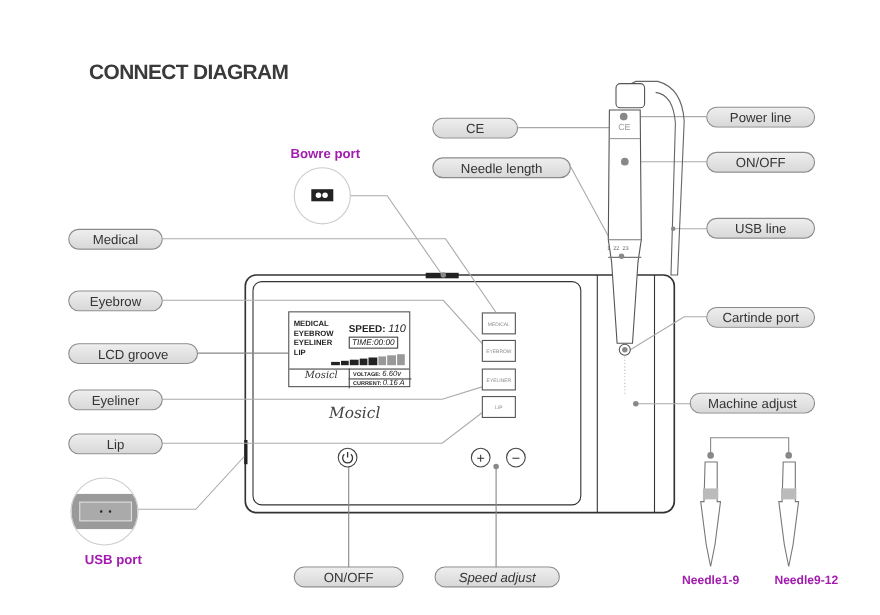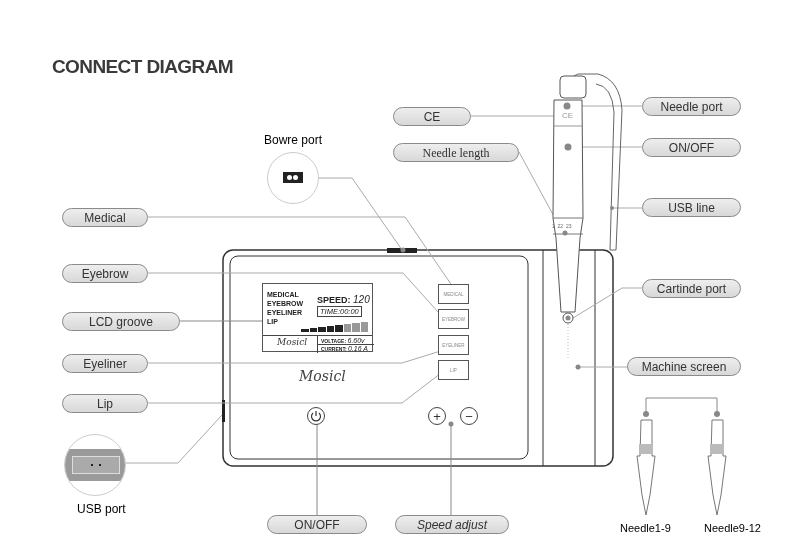--- a/index.html
+++ b/index.html
@@ -1,19 +1,19 @@
 <!DOCTYPE html>
 <html><head>
 <meta charset="utf-8">
 <style>
   html, body { margin:0; padding:0; background:#ffffff; }
   body { width:800px; height:559px; position:relative; overflow:hidden; font-family:"Liberation Sans", sans-serif; color:#333; }
-  .title { position:absolute; left:52px; top:56px; font-size:19px; font-weight:bold; color:#3a3a3a; letter-spacing:-0.6px; }
+  .title { position:absolute; left:81px; top:56px; font-size:19px; font-weight:bold; color:#3a3a3a; letter-spacing:-0.6px; }
   .pill { position:absolute; height:19px; border:1px solid #8a8a8a; border-radius:10px; background:linear-gradient(#eeeeee,#d8d8d8); font-size:12px; color:#333; text-align:center; line-height:19px; box-sizing:border-box; }
-  .plain-label { position:absolute; font-size:12px; color:#000000; }
+  .plain-label { position:absolute; font-size:12px; color:#a21caf;font-weight:bold; }
   svg.lines { position:absolute; left:0; top:0; }
   .lcd { position:absolute; left:262px; top:283px; width:111px; height:69px; border:1px solid #555; background:#fff; box-sizing:border-box; }
   .lcd-mode { position:absolute; left:4px; font-size:7px; font-weight:bold; color:#222; line-height:9px; }
   .lcd-speed { position:absolute; left:54px; top:10px; font-size:9px; font-weight:bold; color:#222; }
   .lcd-speed-val { font-style:italic; font-weight:normal; font-size:10px; }
   .lcd-time { position:absolute; left:54px; top:22px; font-size:7.5px; border:1px solid #444; padding:0 2px; color:#222;font-style:italic; }
   .lcd-volt { position:absolute; left:58px; font-size:5px; font-weight:bold; color:#222; }
   .lcd-volt span { font-weight:normal; font-size:7px; font-style:italic; }
   .lcd-brand { position:absolute; left:14px; top:55px; font-size:9px; font-style:italic; font-family:"DejaVu Serif", serif; color:#333; }
   .mode-btn { position:absolute; width:31px; height:20px; border:1px solid #555; background:#fff; box-sizing:border-box; font-size:4.5px; color:#888; text-align:center; line-height:20px; }
@@ -87,26 +87,26 @@
   <rect x="710" y="444" width="14" height="10" fill="#bbb"></rect>
 </svg>
 
 <div class="pill" style="left:62px;top:208px;width:86px;">Medical</div>
 <div class="pill" style="left:62px;top:264px;width:86px;">Eyebrow</div>
 <div class="pill" style="left:62px;top:312px;width:118px;">LCD groove</div>
 <div class="pill" style="left:62px;top:354px;width:86px;">Eyeliner</div>
 <div class="pill" style="left:62px;top:394px;width:86px;">Lip</div>
 
 <div class="pill" style="left:393px;top:107px;width:78px;">CE</div>
-<div class="pill" style="left:393px;top:143px;width:126px;font-family:Liberation Serif, serif;">Needle length</div>
-<div class="pill" style="left:642px;top:97px;width:99px;">Needle port</div>
+<div class="pill" style="left:393px;top:143px;width:126px;">Needle length</div>
+<div class="pill" style="left:642px;top:97px;width:99px;">Power line</div>
 <div class="pill" style="left:642px;top:138px;width:99px;">ON/OFF</div>
 <div class="pill" style="left:642px;top:198px;width:99px;">USB line</div>
 <div class="pill" style="left:642px;top:279px;width:99px;">Cartinde port</div>
-<div class="pill" style="left:627px;top:357px;width:114px;">Machine screen</div>
+<div class="pill" style="left:627px;top:357px;width:114px;">Machine adjust</div>
 
 <div class="pill" style="left:267px;top:515px;width:100px;">ON/OFF</div>
 <div class="pill" style="left:395px;top:515px;width:114px;font-style:italic;">Speed adjust</div>
 
 <div class="plain-label" style="left:264px;top:133px;">Bowre port</div>
 <div class="circle-inset" style="left:267px;top:152px;width:50px;height:50px;">
   <div style="position:absolute;left:15px;top:19px;width:20px;height:11px;background:#222;">
     <div style="position:absolute;left:4px;top:3px;width:5px;height:5px;border-radius:50%;background:#fff;"></div>
     <div style="position:absolute;left:10px;top:3px;width:5px;height:5px;border-radius:50%;background:#fff;"></div>
   </div>
@@ -118,21 +118,21 @@
     <div style="position:absolute;left:26px;top:7px;width:2px;height:2px;background:#222;"></div>
   </div>
 </div>
 <div class="plain-label" style="left:77px;top:502px;">USB port</div>
 
 <div class="lcd">
   <div class="lcd-mode" style="top:6px;">MEDICAL</div>
   <div class="lcd-mode" style="top:15px;">EYEBROW</div>
   <div class="lcd-mode" style="top:24px;">EYELINER</div>
   <div class="lcd-mode" style="top:33px;">LIP</div>
-  <div class="lcd-speed"><span>SPEED:</span> <span class="lcd-speed-val">120</span></div>
+  <div class="lcd-speed"><span>SPEED:</span> <span class="lcd-speed-val">110</span></div>
   <div class="lcd-time">TIME:00:00</div>
   <div id="lcd-bars" style="position:absolute;left:38px;top:38px;width:68px;height:10px;">
       <div style="position: absolute; bottom: 0px; left: 0px; width: 7.5px; height: 3px; background: rgb(34, 34, 34);"></div>
       <div style="position: absolute; bottom: 0px; left: 8.5px; width: 7.5px; height: 4px; background: rgb(34, 34, 34);"></div>
       <div style="position: absolute; bottom: 0px; left: 17px; width: 7.5px; height: 5px; background: rgb(34, 34, 34);"></div>
       <div style="position: absolute; bottom: 0px; left: 25.5px; width: 7.5px; height: 6px; background: rgb(34, 34, 34);"></div>
       <div style="position: absolute; bottom: 0px; left: 34px; width: 7.5px; height: 7px; background: rgb(34, 34, 34);"></div>
       <div style="position: absolute; bottom: 0px; left: 42.5px; width: 7.5px; height: 8px; background: rgb(153, 153, 153);"></div>
       <div style="position: absolute; bottom: 0px; left: 51px; width: 7.5px; height: 9px; background: rgb(153, 153, 153);"></div>
       <div style="position: absolute; bottom: 0px; left: 59.5px; width: 7.5px; height: 10px; background: rgb(153, 153, 153);"></div>

